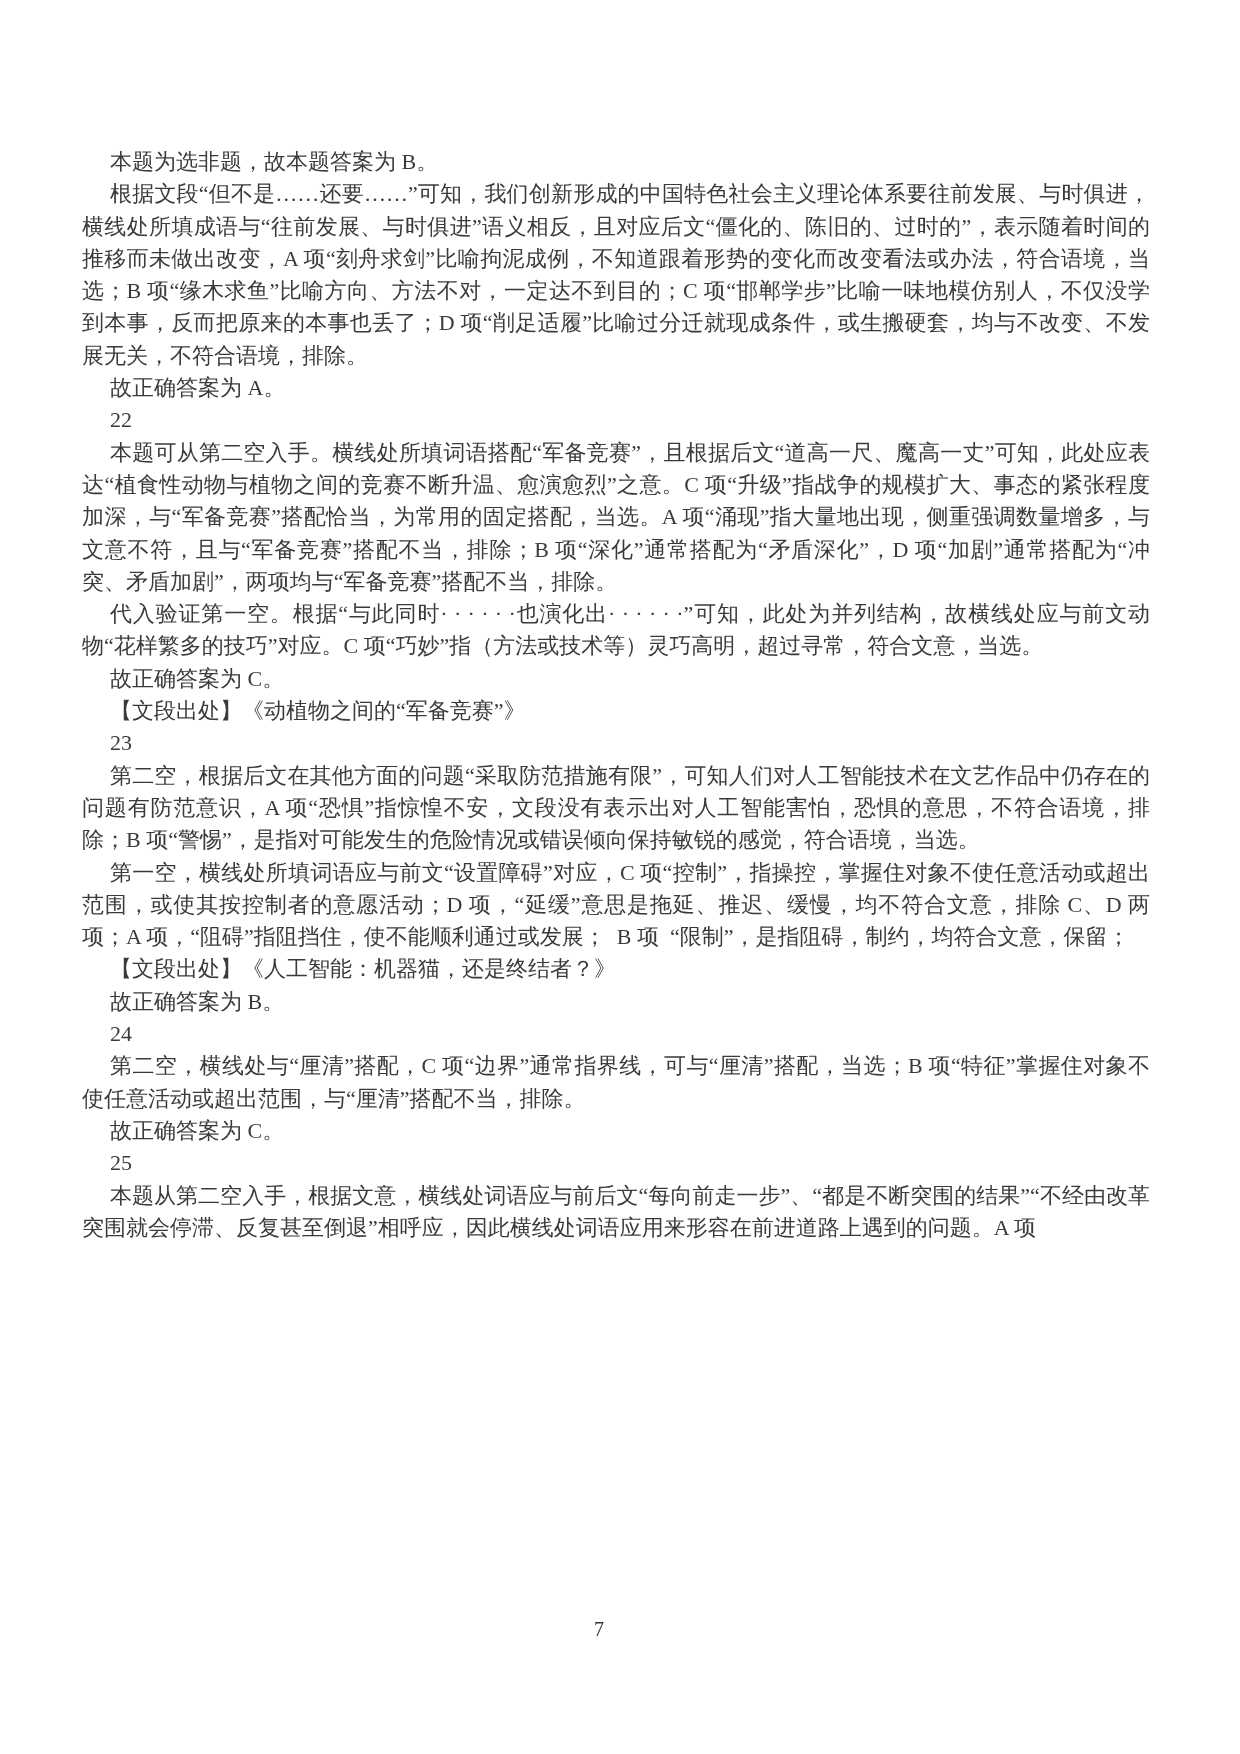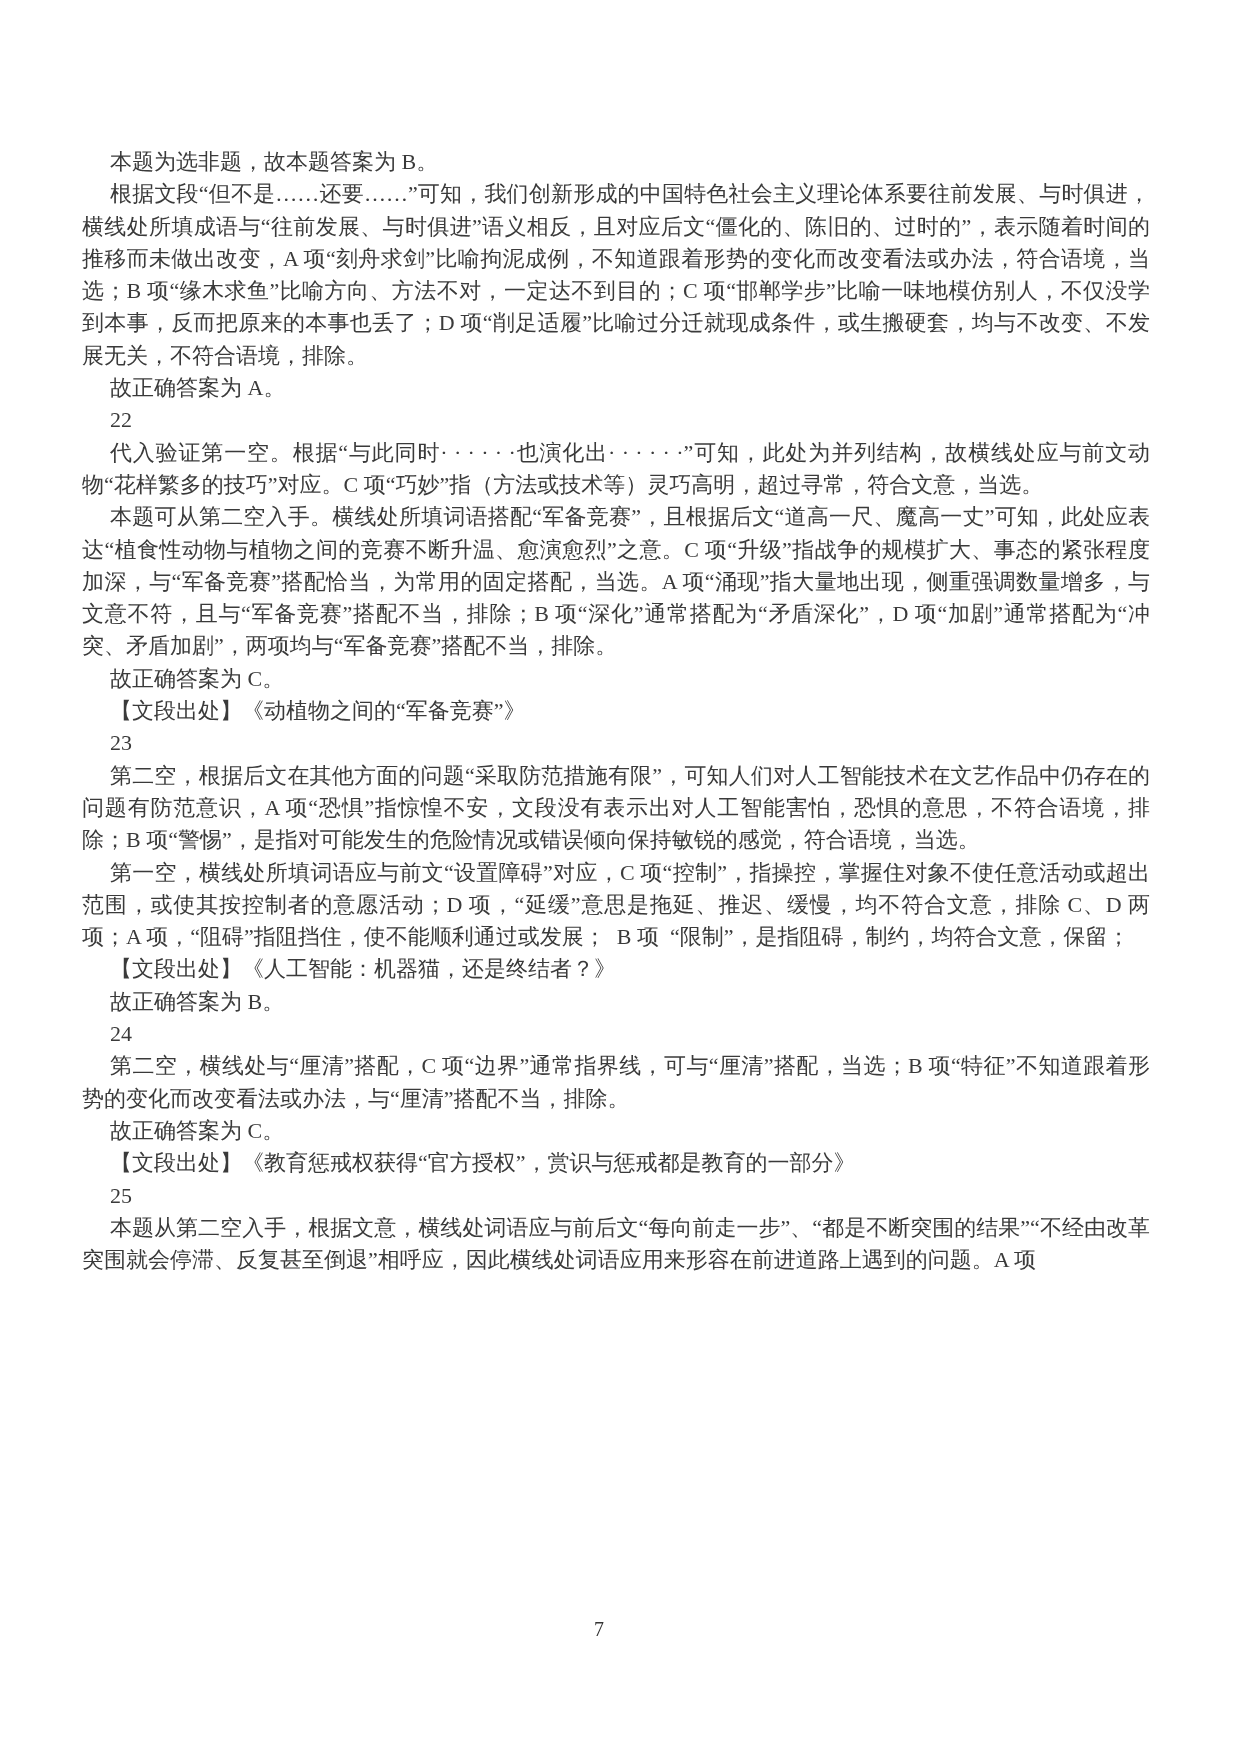--- a/index.html
+++ b/index.html
@@ -51,45 +51,44 @@
 
       <p class="para">本题为选非题，故本题答案为 B。</p>
 
 
       <p class="para">根据文段“但不是……还要……”可知，我们创新形成的中国特色社会主义理论体系要往前发展、与时俱进，横线处所填成语与“往前发展、与时俱进”语义相反，且对应后文“僵化的、陈旧的、过时的”，表示随着时间的推移而未做出改变，A 项“刻舟求剑”比喻拘泥成例，不知道跟着形势的变化而改变看法或办法，符合语境，当选；B 项“缘木求鱼”比喻方向、方法不对，一定达不到目的；C 项“邯郸学步”比喻一味地模仿别人，不仅没学到本事，反而把原来的本事也丢了；D 项“削足适履”比喻过分迁就现成条件，或生搬硬套，均与不改变、不发展无关，不符合语境，排除。</p>
 
       <p class="para">故正确答案为 A。</p>
 
       <p class="para">22</p>
 
+      <p class="para">本题可从第二空入手。横线处所填词语搭配“军备竞赛”，且根据后文“道高一尺、魔高一丈”可知，此处应表达“植食性动物与植物之间的竞赛不断升温、愈演愈烈”之意。C 项“升级”指战争的规模扩大、事态的紧张程度加深，与“军备竞赛”搭配恰当，为常用的固定搭配，当选。A 项“涌现”指大量地出现，侧重强调数量增多，与文意不符，且与“军备竞赛”搭配不当，排除；B 项“深化”通常搭配为“矛盾深化”，D 项“加剧”通常搭配为“冲突、矛盾加剧”，两项均与“军备竞赛”搭配不当，排除。</p>
+
       <p class="para">代入验证第一空。根据“与此同时· · · · · ·也演化出· · · · · ·”可知，此处为并列结构，故横线处应与前文动物“花样繁多的技巧”对应。C 项“巧妙”指（方法或技术等）灵巧高明，超过寻常，符合文意，当选。</p>
-
-      <p class="para">本题可从第二空入手。横线处所填词语搭配“军备竞赛”，且根据后文“道高一尺、魔高一丈”可知，此处应表达“植食性动物与植物之间的竞赛不断升温、愈演愈烈”之意。C 项“升级”指战争的规模扩大、事态的紧张程度加深，与“军备竞赛”搭配恰当，为常用的固定搭配，当选。A 项“涌现”指大量地出现，侧重强调数量增多，与文意不符，且与“军备竞赛”搭配不当，排除；B 项“深化”通常搭配为“矛盾深化”，D 项“加剧”通常搭配为“冲突、矛盾加剧”，两项均与“军备竞赛”搭配不当，排除。</p>
 
       <p class="para">故正确答案为 C。</p>
 
       <p class="para">【文段出处】《动植物之间的“军备竞赛”》</p>
 
       <p class="para">23</p>
 
       <p class="para">第二空，根据后文在其他方面的问题“采取防范措施有限”，可知人们对人工智能技术在文艺作品中仍存在的问题有防范意识，A 项“恐惧”指惊惶不安，文段没有表示出对人工智能害怕，恐惧的意思，不符合语境，排除；B 项“警惕”，是指对可能发生的危险情况或错误倾向保持敏锐的感觉，符合语境，当选。</p>
 
       <p class="para">第一空，横线处所填词语应与前文“设置障碍”对应，C 项“控制”，指操控，掌握住对象不使任意活动或超出范围，或使其按控制者的意愿活动；D 项，“延缓”意思是拖延、推迟、缓慢，均不符合文意，排除 C、D 两项；A 项，“阻碍”指阻挡住，使不能顺利通过或发展；  B 项  “限制”，是指阻碍，制约，均符合文意，保留；</p>
 
       <p class="para">【文段出处】《人工智能：机器猫，还是终结者？》</p>
 
       <p class="para">故正确答案为 B。</p>
 
       <p class="para">24</p>
 
 
-      <p class="para">第二空，横线处与“厘清”搭配，C 项“边界”通常指界线，可与“厘清”搭配，当选；B 项“特征”不知道跟着形势的变化而改变看法或办法，与“厘清”搭配不当，排除。</p>
+      <p class="para">第二空，横线处与“厘清”搭配，C 项“边界”通常指界线，可与“厘清”搭配，当选；B 项“特征”掌握住对象不使任意活动或超出范围，与“厘清”搭配不当，排除。</p>
 
       <p class="para">故正确答案为 C。</p>
 
-      <p class="para">【文段出处】《教育惩戒权获得“官方授权”，赏识与惩戒都是教育的一部分》</p>
 
       <p class="para">25</p>
 
       <p class="para">本题从第二空入手，根据文意，横线处词语应与前后文“每向前走一步”、“都是不断突围的结果”“不经由改革突围就会停滞、反复甚至倒退”相呼应，因此横线处词语应用来形容在前进道路上遇到的问题。A 项</p>
     </div>
   <div class="page-number">7</div>
 </div>
 
 </body></html>

